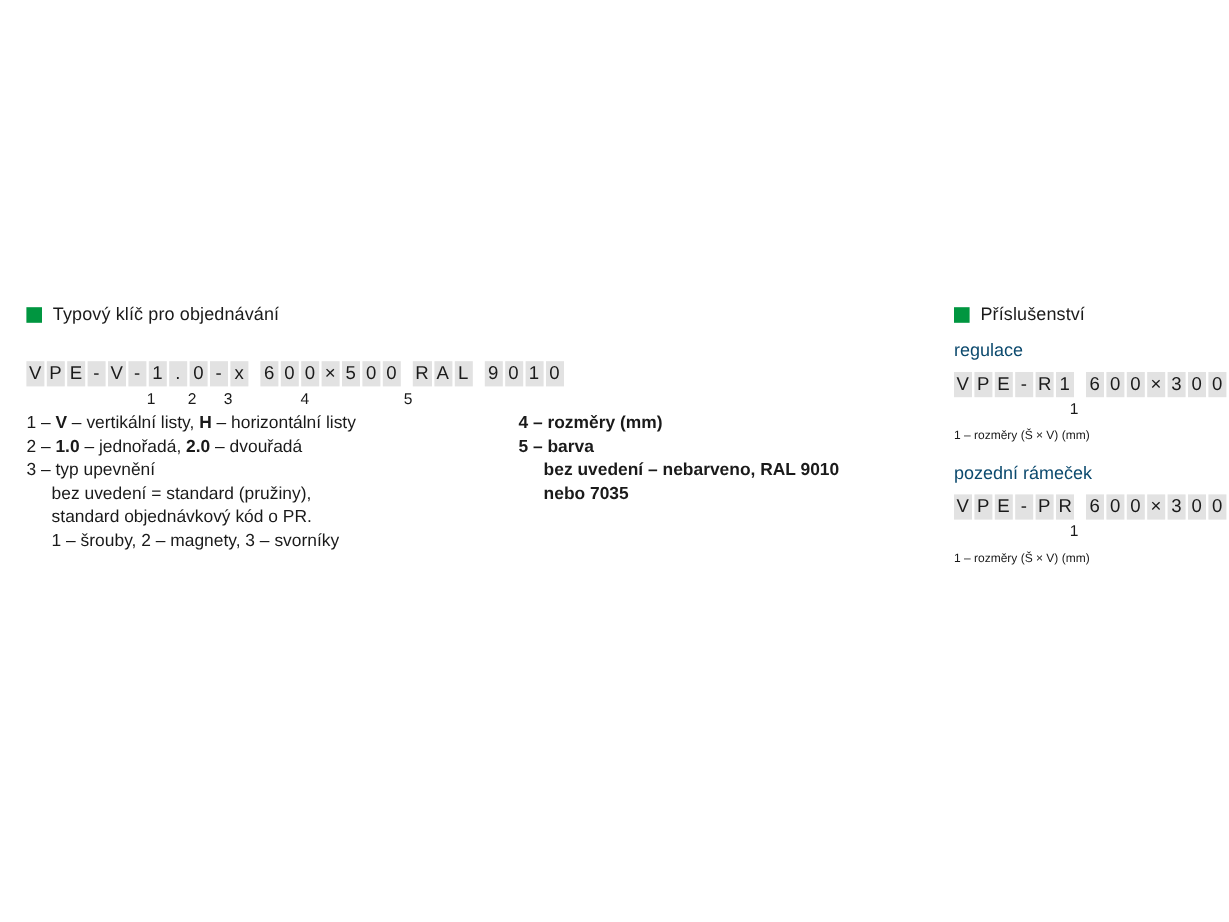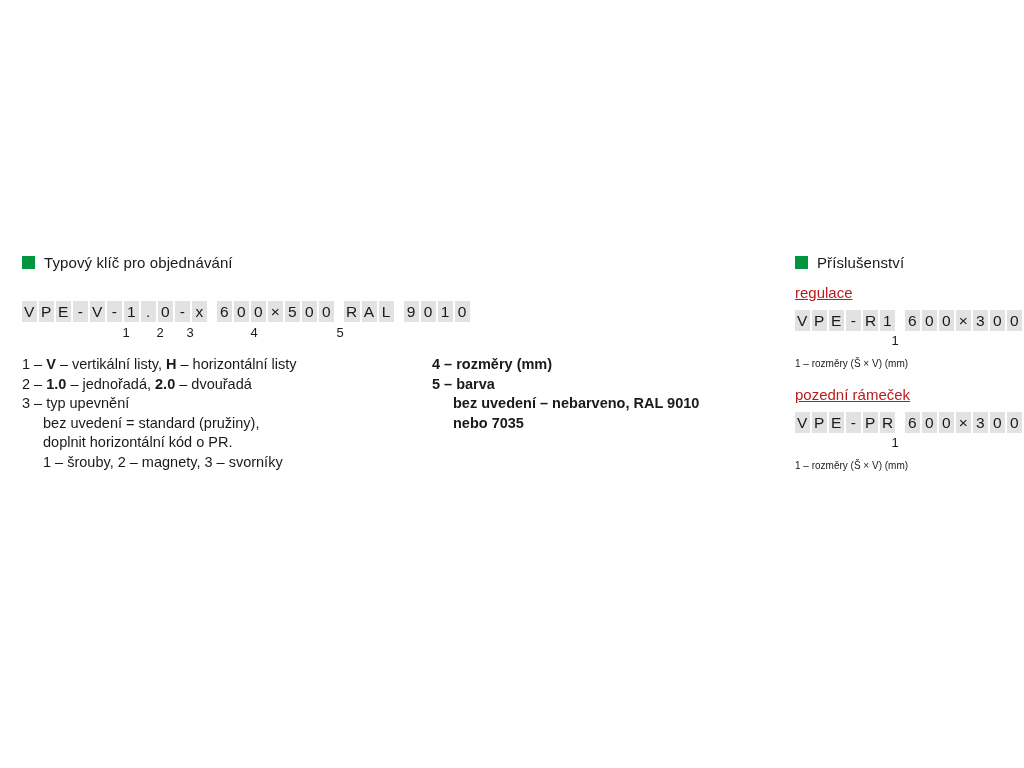--- a/index.html
+++ b/index.html
@@ -102,38 +102,37 @@
   #left-code {
     margin-top: 30px;
     margin-left: 0;
   }
   #left-nums {
     margin-top: 3px;
     width: 430px;
   }
   .legend-cols {
     display: flex;
-    margin-top: 12px;
+    margin-top: 1px;
   }
   #legend-col-1 { width: 410px; }
   #legend-col-2 { width: 330px; font-weight: bold; }
 
   
   #right-block {
     position: absolute;
     left: 795px;
     top: 254px;
     width: 220px;
   }
   .sub-label {
     font-size: 15px;
     line-height: 20px;
     margin-top: 12px;
-    color: #b91c1c;
-    text-decoration: underline;
+    color: #0c4a6e;
   }
   .right-code {
     margin-top: 7px;
   }
   .right-num {
     text-align: center;
     font-size: 13px;
     margin-top: 2px;
     width: 200px;
   }
@@ -194,21 +193,21 @@
         <span style="left: 232px;">4</span>
         <span style="left: 318px;">5</span>
       </div>
 
     <div class="legend-cols">
       <div id="legend-col-1" class="legend">
           <div>1 – <b>V</b> – vertikální listy, <b>H</b> – horizontální listy</div>
           <div>2 – <b>1.0</b> – jednořadá, <b>2.0</b> – dvouřadá</div>
           <div>3 –  typ upevnění</div>
           <div class="ind">bez uvedení = standard (pružiny),</div>
-          <div class="ind">doplnit horizontální kód o PR.</div>
+          <div class="ind">standard objednávkový kód o PR.</div>
           <div class="ind">1 – šrouby, 2 – magnety, 3 – svorníky</div>
         </div>
       <div id="legend-col-2" class="legend">
           <div>4 – rozměry (mm)</div>
           <div>5 – barva</div>
           <div class="ind">bez uvedení – nebarveno, RAL 9010</div>
           <div class="ind">nebo 7035</div>
         </div>
     </div>
 

